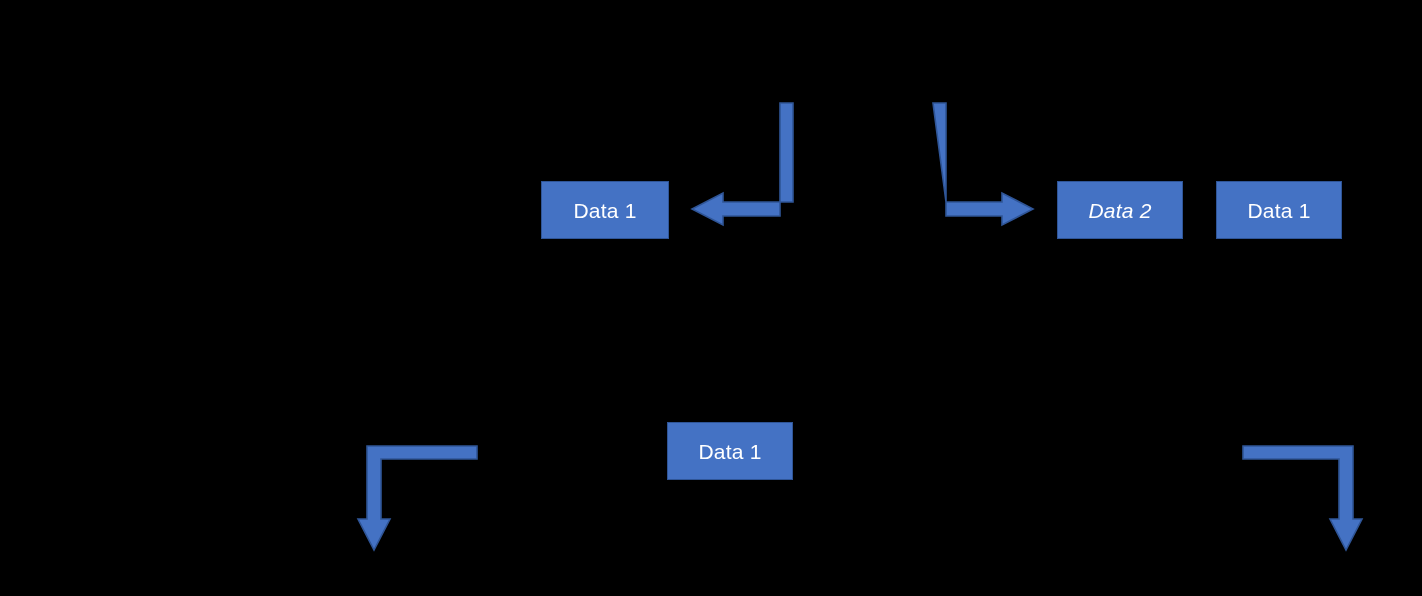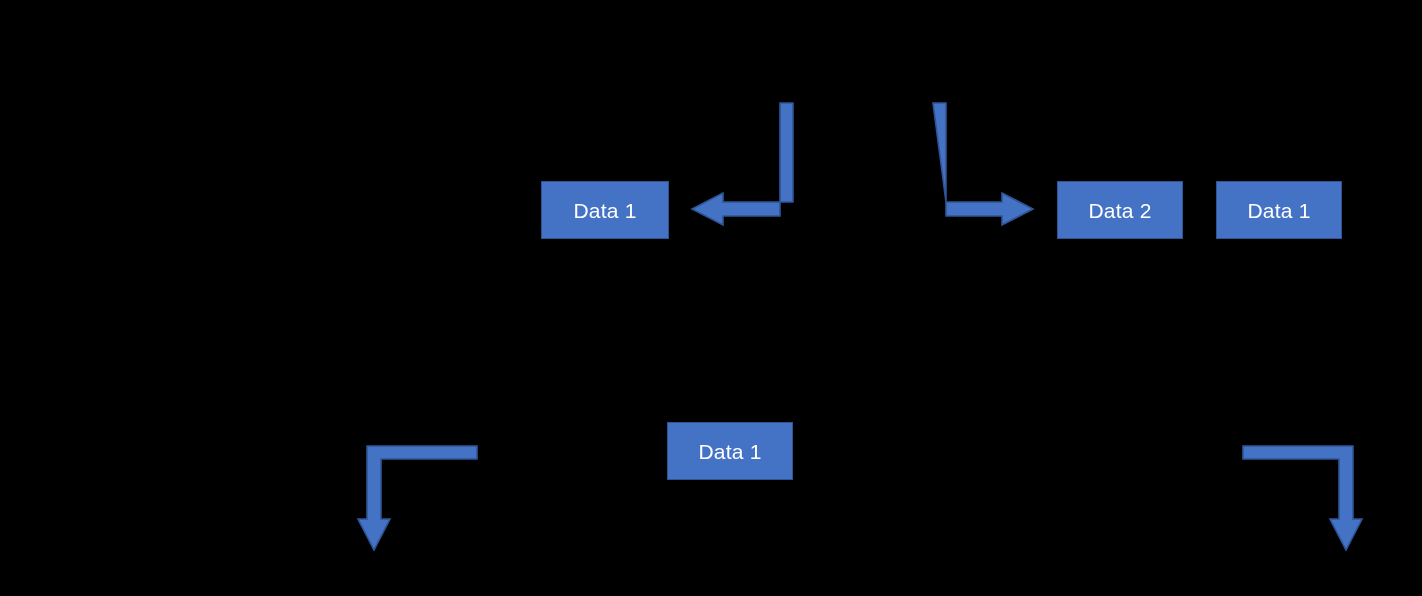--- a/index.html
+++ b/index.html
@@ -63,21 +63,21 @@
 
     <polygon points="477,418 477,431 381,431 381,491 390,491 374,522 358,491 367,491 367,418"></polygon>
 
     <polygon points="1243,418 1243,431 1339,431 1339,491 1330,491 1346,522 1362,491 1353,491 1353,418"></polygon>
   </svg>
 
   <div class="shape-box" style="left:541px; top:153px; width:128px; height:58px;">
     <span>Data 1</span>
   </div>
 
-  <div class="shape-box" style="left:1057px; top:153px; width:126px; height:58px;">
+  <div class="shape-box" style="left:1057px; top:153px; width:126px; height:58px;font-style:italic;">
     <span>Data 2</span>
   </div>
 
   <div class="shape-box" style="left:1216px; top:153px; width:126px; height:58px;">
     <span>Data 1</span>
   </div>
 
   <div class="shape-box" style="left:667px; top:394px; width:126px; height:58px;">
     <span>Data 1</span>
   </div>

